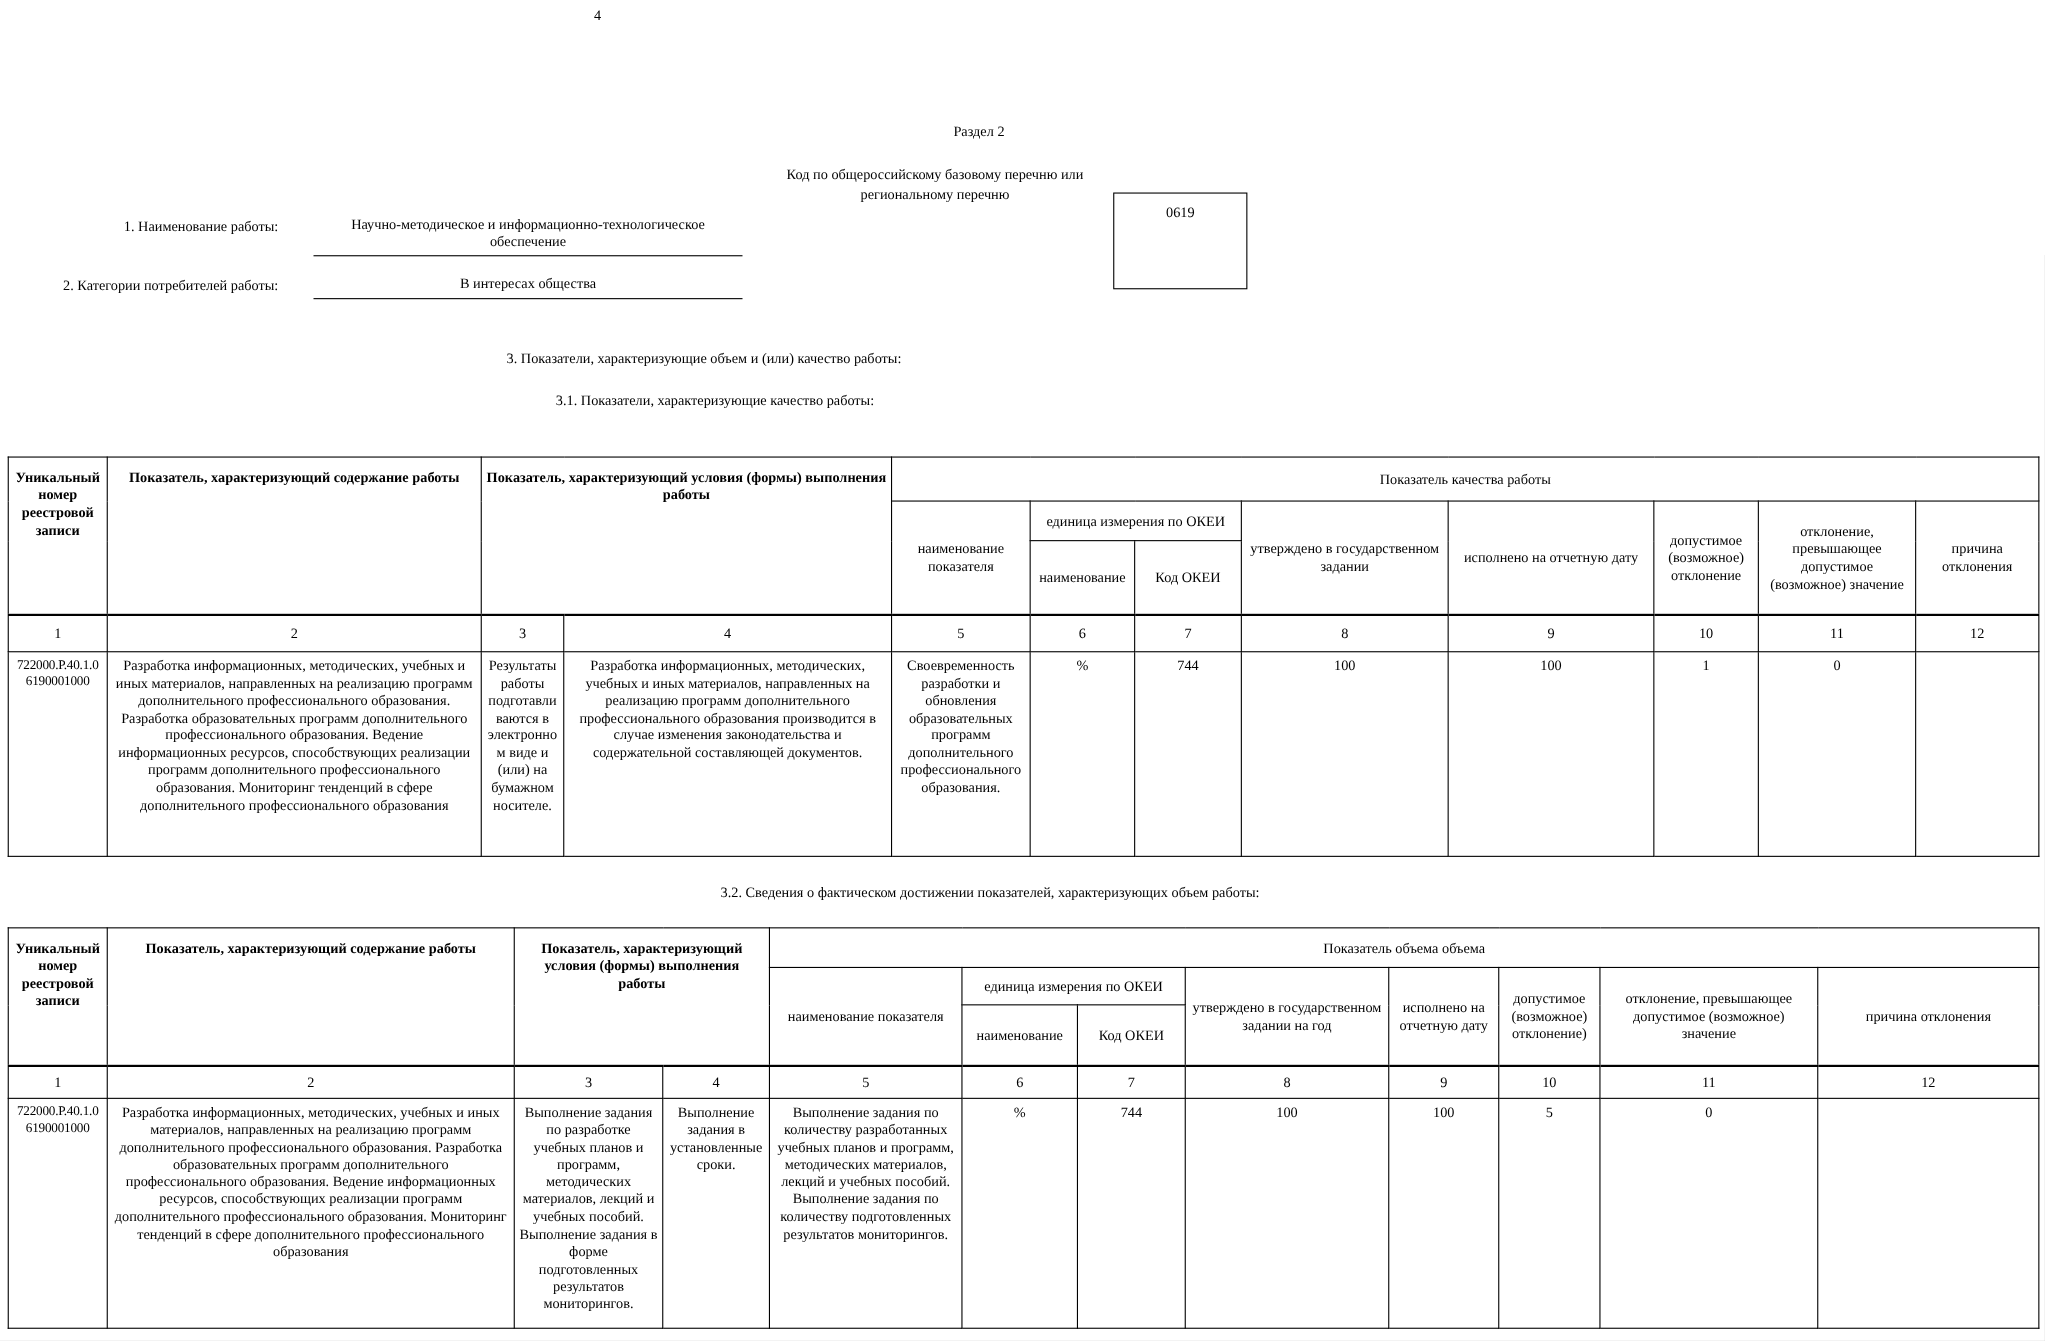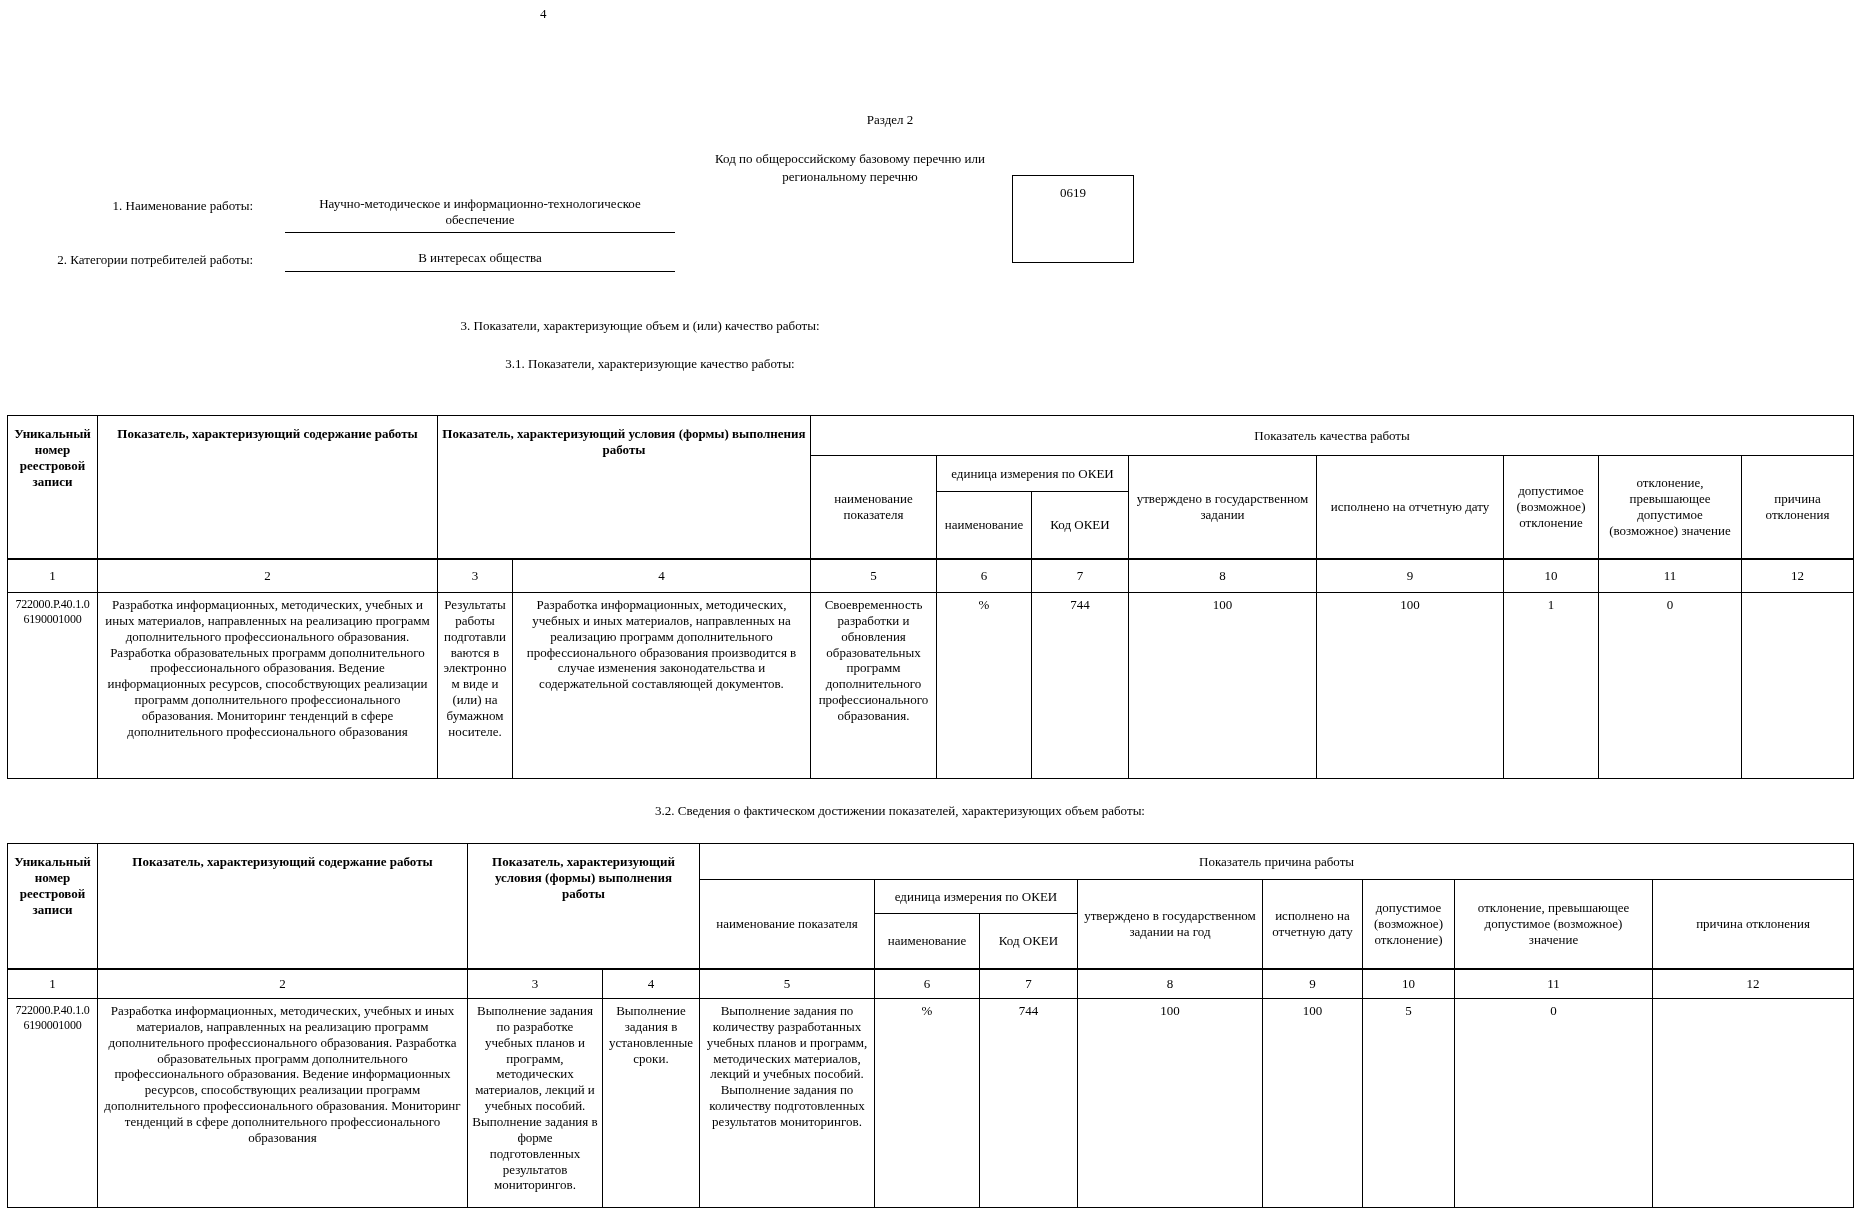--- a/index.html
+++ b/index.html
@@ -140,21 +140,21 @@
       <col style="width:100px">
         <col style="width:92px">
         <col style="width:198px">
         <col style="width:201px">
     </colgroup>
     <tbody>
         <tr class="hr1">
       <td class="tall" rowspan="3">Уникальный номер реестровой записи</td>
       <td class="tall" rowspan="3">Показатель, характеризующий содержание работы</td>
       <td class="tall" colspan="2" rowspan="3">Показатель, характеризующий условия (формы) выполнения работы</td>
-      <td colspan="8">Показатель причина работы</td>
+      <td colspan="8">Показатель объема объема</td>
     </tr>
     <tr class="hr2">
       <td rowspan="2">наименование показателя</td>
       <td colspan="2">единица измерения по ОКЕИ</td>
       <td rowspan="2">утверждено в государственном задании на год</td>
       <td rowspan="2">исполнено на отчетную дату</td>
       <td rowspan="2">допустимое (возможное) отклонение)</td>
       <td rowspan="2">отклонение, превышающее допустимое (возможное) значение</td>
       <td rowspan="2">причина отклонения</td>
     </tr>

